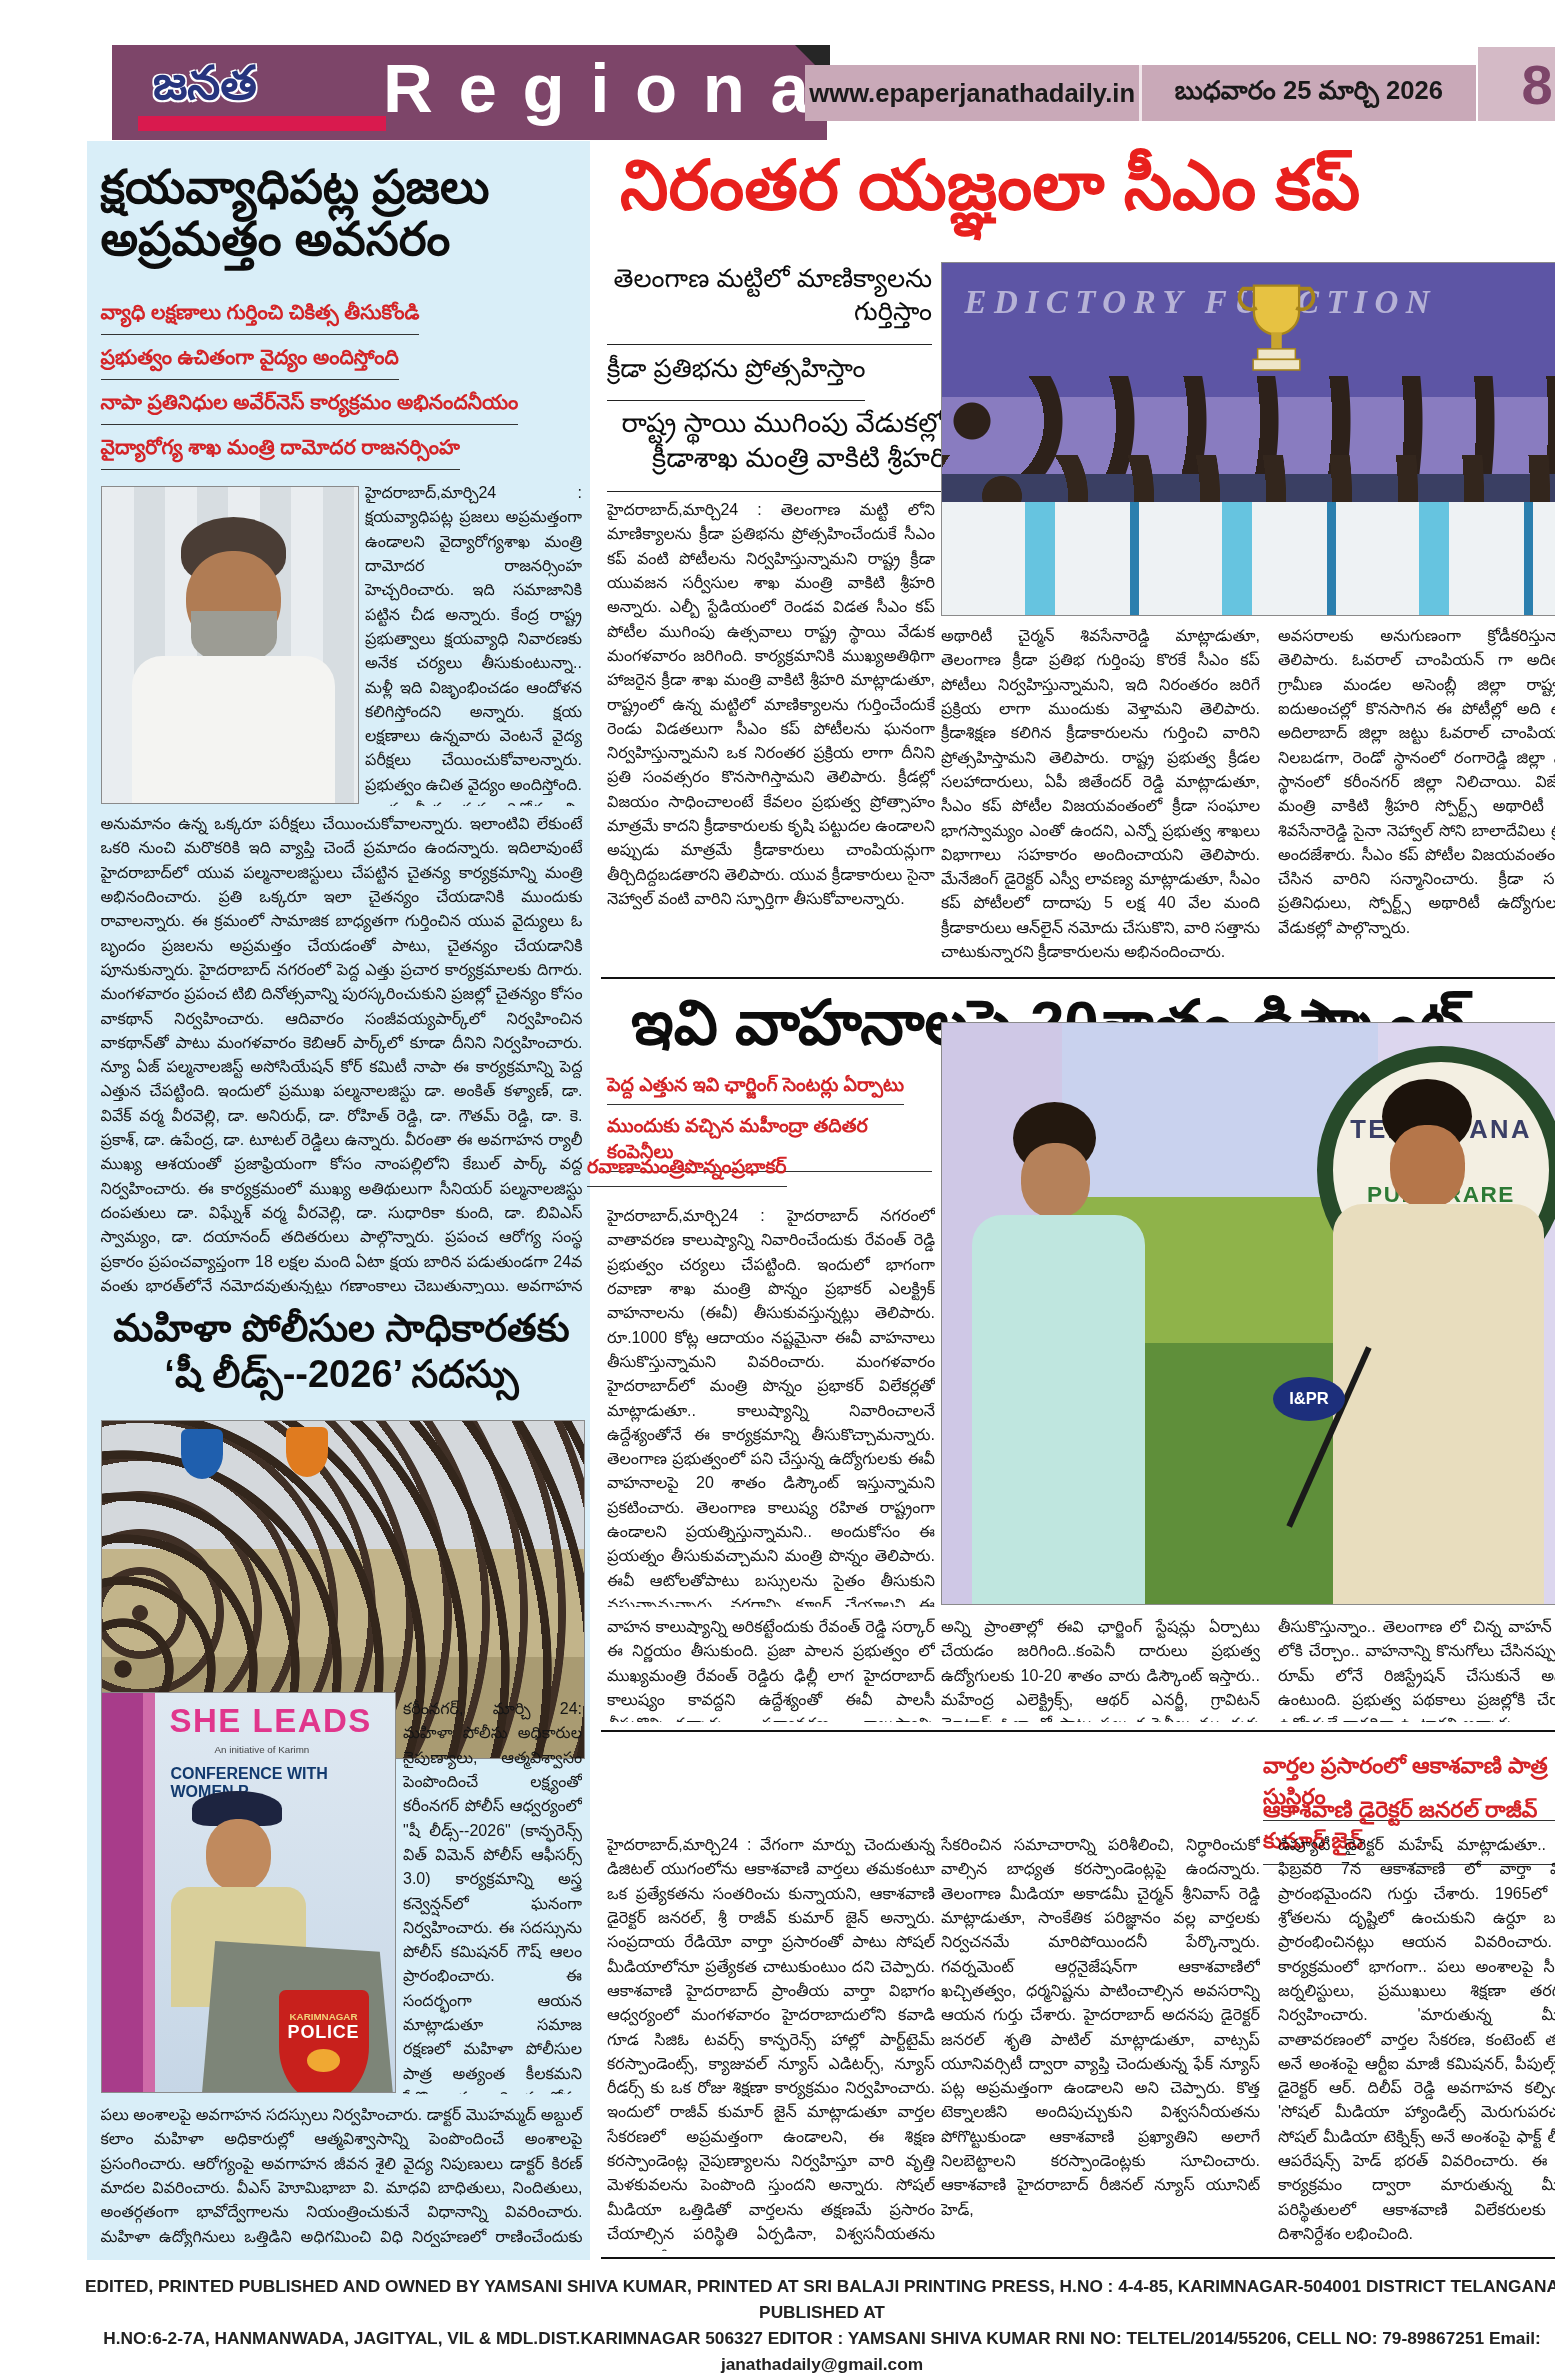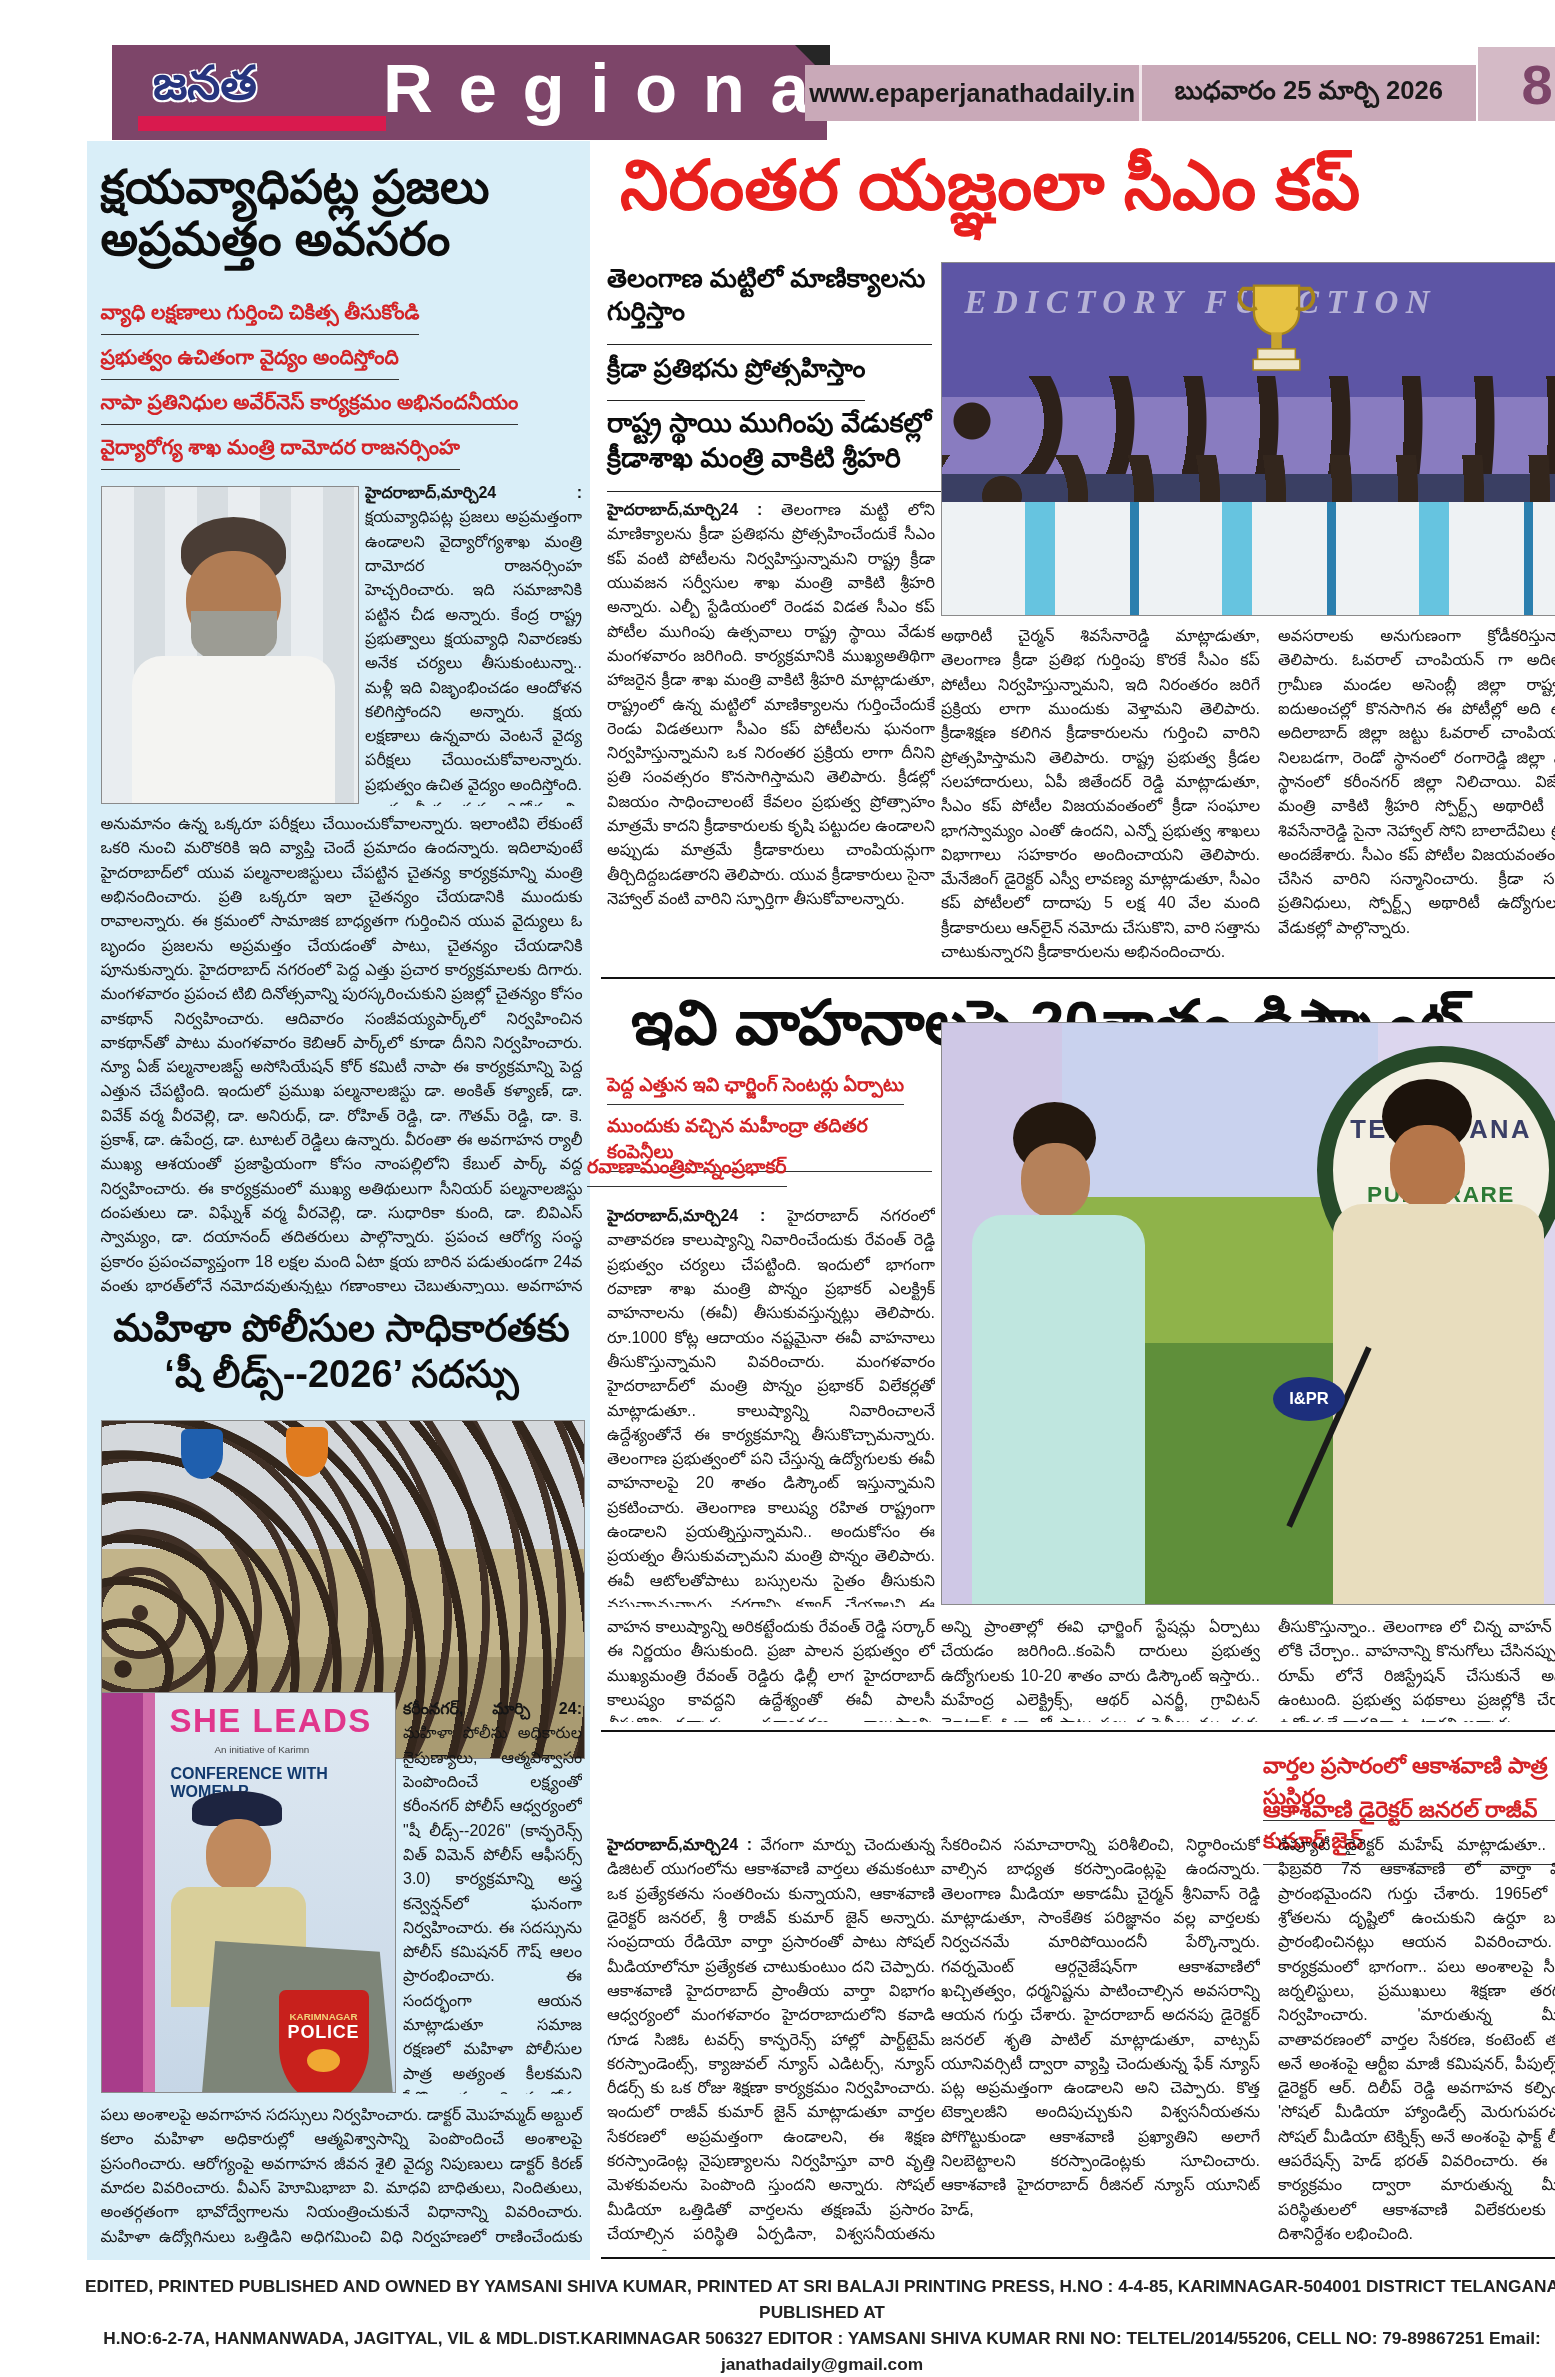--- a/index.html
+++ b/index.html
@@ -24,21 +24,21 @@
            display:flex;align-items:center;justify-content:center;font-size:56px;font-weight:bold;color:#7d4569;}
 
   
   .left-panel{position:absolute;left:43px;top:141px;width:503px;height:2119px;background:#d9eef8;}
 
   .h-a{position:absolute;left:13.5px;top:19.6px;width:479px;font-size:47px;font-weight:bold;line-height:1.12;color:#0d0d0d;}
   .subA{position:absolute;left:13.5px;width:466px;}
   .sub-red{display:inline-block;font-size:20.3px;font-weight:bold;color:#d42427;
            padding-bottom:5.3px;border-bottom:1.5px solid #333;}
   .body-txt{font-size:16px;line-height:1.52;text-align:justify;color:#151515;overflow:hidden;}
-  .dateline{font-weight:bold;}
+  .dateline{font-weight:normal;}
 
   .photo{position:absolute;overflow:hidden;border:0.8px solid #8a8a8a;}
 
   
   .photoA{background:repeating-linear-gradient(90deg,#e9edf0 0 32px,#d7dde1 32px 63px);}
   .pa-hair{position:absolute;left:79px;top:30px;width:105px;height:68px;border-radius:50% 50% 40% 40%;background:#4a3d35;}
   .pa-face{position:absolute;left:84px;top:64px;width:95px;height:98px;border-radius:48%;background:#b07c54;}
   .pa-beard{position:absolute;left:89px;top:124px;width:86px;height:53px;border-radius:0 0 50% 50%;background:#9c9c94;}
   .pa-shirt{position:absolute;left:30px;top:169px;width:203px;height:150px;border-radius:30px 30px 0 0;background:#f4f4f2;}
 
@@ -93,22 +93,22 @@
   .pd-man1s{position:absolute;left:30px;top:192px;width:173px;height:391px;border-radius:30px 30px 0 0;background:#bfe6df;}
   .pd-man2h{position:absolute;left:440px;top:56px;width:90px;height:75px;border-radius:50%;background:#1c130c;}
   .pd-man2f{position:absolute;left:448px;top:102px;width:75px;height:83px;border-radius:46%;background:#b5764a;}
   .pd-man2s{position:absolute;left:391px;top:181px;width:211px;height:406px;border-radius:30px 30px 0 0;background:#e8ddbe;}
   .pd-mic{position:absolute;left:384px;top:316px;width:6px;height:196px;background:#1a1a1a;transform:rotate(24deg);}
   .pd-mictag{position:absolute;left:331px;top:354px;width:72px;height:44px;border-radius:50%;background:#1d2f7c;
              color:#fff;font-size:16.6px;font-weight:bold;text-align:center;line-height:44px;}
 
   
   .h-c{position:absolute;left:576px;top:150px;width:971px;font-size:69px;font-weight:bold;color:#e8201d;line-height:1.05;}
-  .sub-black{display:inline-block;font-size:25.6px;font-weight:bold;color:#0d0d0d;line-height:1.3;
-             padding-bottom:15px;border-bottom:1.5px solid #222;}
+  .sub-black{display:inline-block;font-size:25.6px;font-weight:normal;color:#0d0d0d;line-height:1.3;
+             padding-bottom:15px;border-bottom:1.5px solid #222;text-align:right;}
   .h-d{position:absolute;left:587px;top:987px;width:963px;font-size:62px;font-weight:bold;color:#0d0d0d;}
   .sub-red-sm{display:inline-block;font-size:19px;font-weight:bold;color:#d42427;
               padding-bottom:3.8px;border-bottom:1.5px solid #333;}
   .h-e{position:absolute;left:568px;top:1739px;width:715px;font-size:59px;font-weight:bold;color:#0d0d0d;}
   .sub-red-e{display:inline-block;font-size:22px;font-weight:bold;color:#d42427;
              padding-bottom:4.5px;border-bottom:1.5px solid #333;}
   .rule{position:absolute;background:#111;}
 
   .footer{position:absolute;left:38px;top:2274px;width:1480px;text-align:center;
           font-size:17.3px;line-height:1.5;color:#222;font-weight:bold;}

